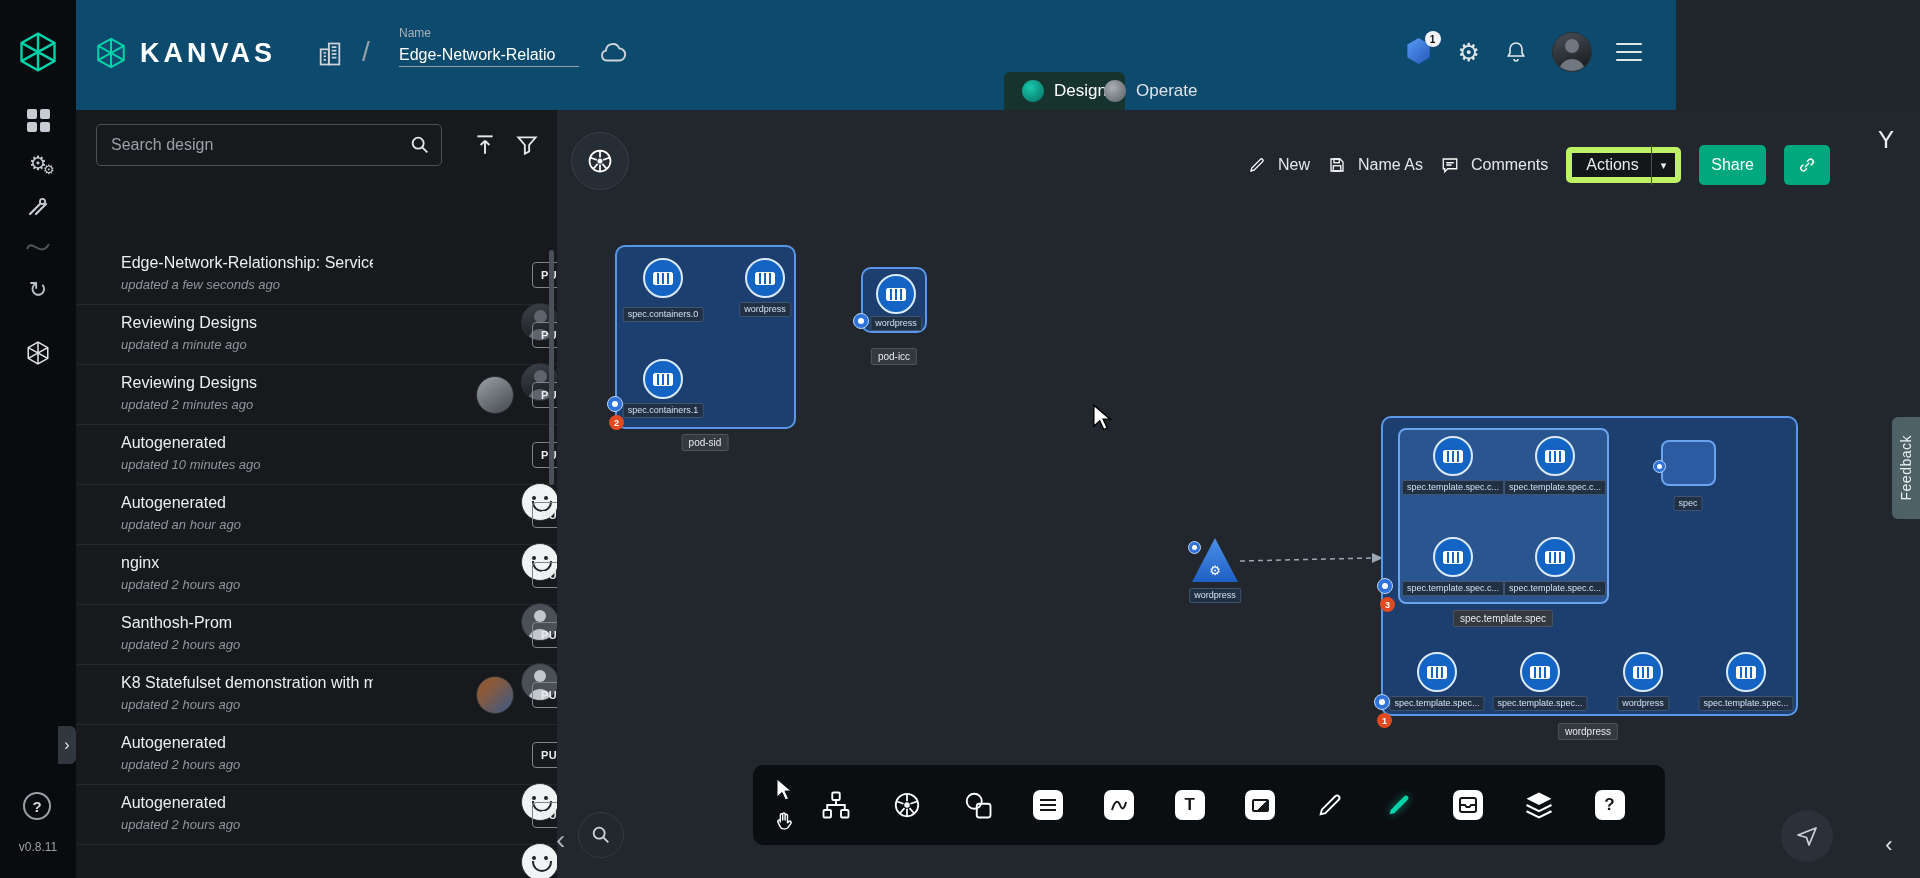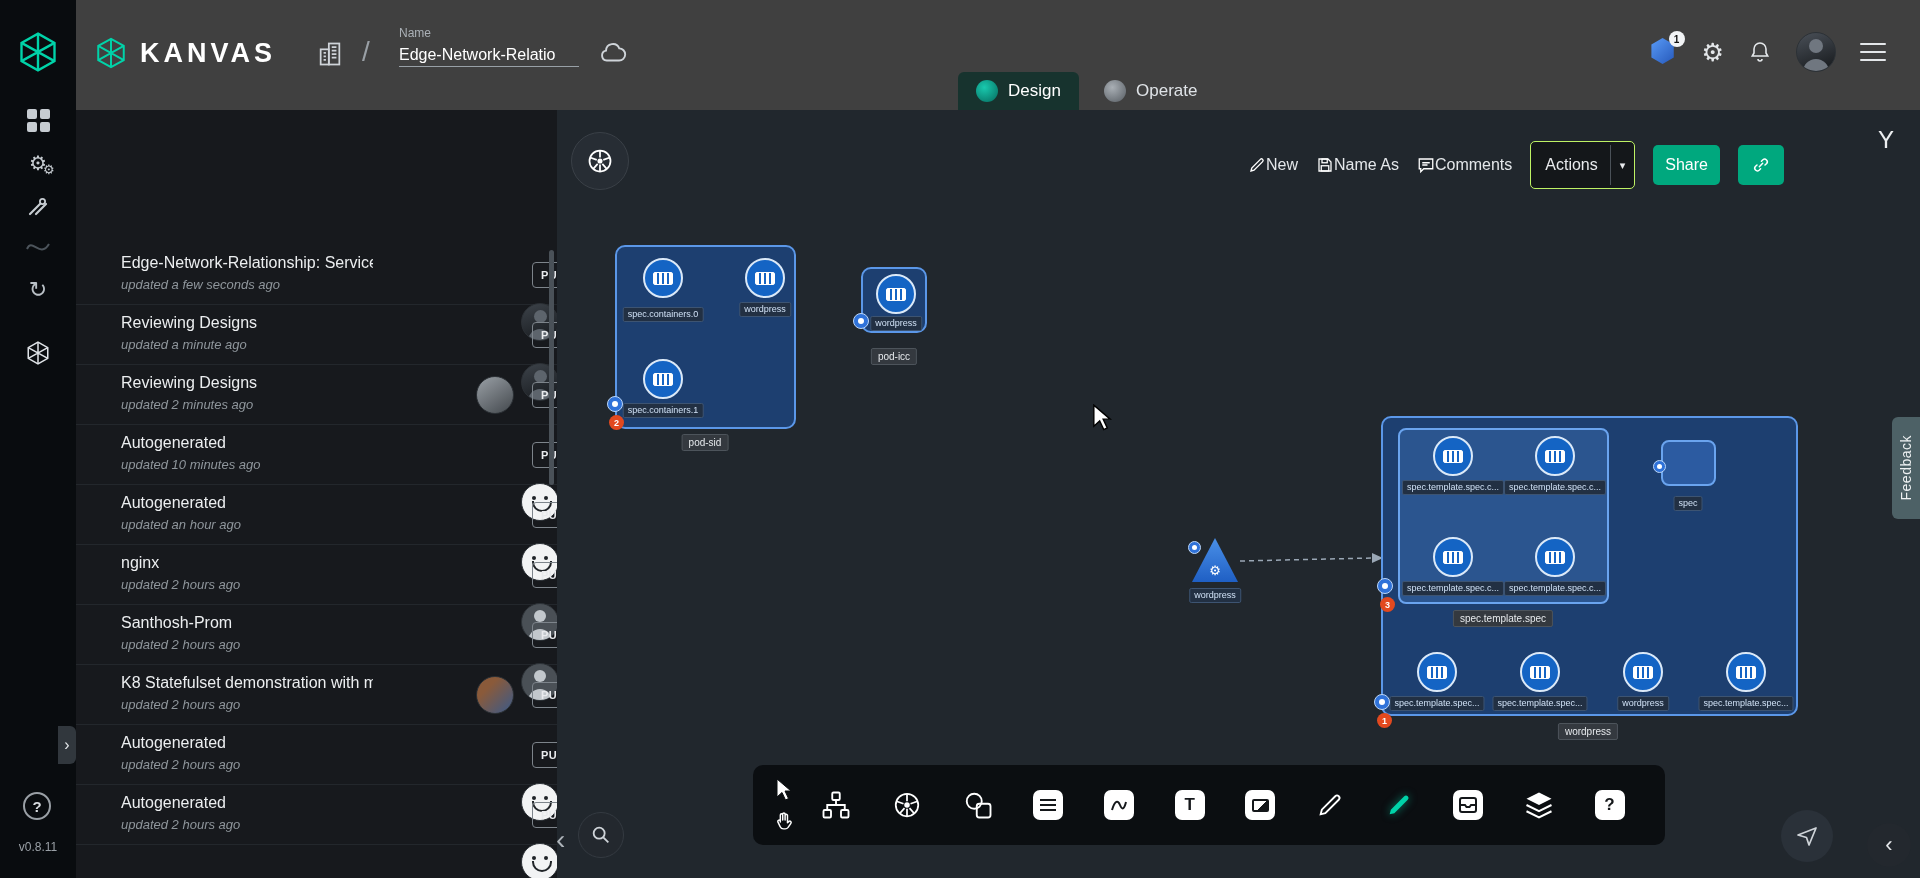--- a/index.html
+++ b/index.html
@@ -5,35 +5,35 @@
   *{margin:0;padding:0;box-sizing:border-box}
   html,body{width:1920px;height:878px;overflow:hidden;background:#20262c;
     font-family:"Liberation Sans",sans-serif;color:#e8eaed}
   #app{position:relative;width:1920px;height:878px}
 
   
   .canvas-bg{position:absolute;left:557px;top:110px;right:0;bottom:0;background:#21272d;z-index:1}
   #edges{position:absolute;left:0;top:0;z-index:3;pointer-events:none}
 
   
-  .header{position:absolute;left:0;top:0;width:1920px;height:110px;background:#404040;z-index:30}
+  .header{position:absolute;left:0;top:0;width:1676px;height:110px;background:#0c4a6e;z-index:30}
   .brand{position:absolute;left:94px;top:36px;display:flex;align-items:center;gap:12px}
   .brand-text{font-size:27px;font-weight:600;letter-spacing:4px;color:#fff}
   .hexlogo{color:#00d3a9}
   .bld-icon{position:absolute;left:316px;top:40px;color:#cfd4d9}
   .slash{position:absolute;left:362px;top:36px;font-size:28px;color:#9aa0a6;font-weight:300}
   .namewrap{position:absolute;left:399px;top:26px}
   .namewrap .lbl{font-size:12px;color:#aab0b6}
   .namewrap input{display:block;margin-top:4px;width:180px;background:transparent;border:none;
     border-bottom:1px solid #98a0a7;color:#fff;font-size:16px;padding:2px 0;outline:none;
     font-family:Liberation Sans, sans-serif}
   .cloud-icon{position:absolute;left:598px;top:40px;color:#cfd4d9}
   .tab{position:absolute;top:72px;height:38px;display:flex;align-items:center;gap:10px;
     padding:0 18px;font-size:17px;cursor:pointer}
-  .tab.active{left:958px;background:#17332e;border-radius:6px 6px 0 0;color:#fff}
+  .tab.active{left:1004px;background:#17332e;border-radius:6px 6px 0 0;color:#fff}
   .tab.idle{left:1086px;color:#dfe3e7}
   .tabdot{width:22px;height:22px;border-radius:50%}
   .tabdot.design{background:radial-gradient(circle at 38% 34%,#19c9ae,#056a5d)}
   .tabdot.operate{background:radial-gradient(circle at 38% 34%,#a9afb5,#565c62)}
   .hdr-right{position:absolute;right:34px;top:32px;display:flex;align-items:center;gap:24px}
   .hexnotif{position:relative;width:28px;height:28px}
   .hexnotif .hx{width:26px;height:26px;clip-path:polygon(50% 0,93% 25%,93% 75%,50% 100%,7% 75%,7% 25%);
     background:linear-gradient(135deg,#5a9cf8,#2456b8)}
   .hexnotif .cnt{position:absolute;right:-7px;top:-7px;width:16px;height:16px;border-radius:50%;
     background:#f2f4f6;color:#111;font-size:10px;font-weight:bold;display:flex;align-items:center;justify-content:center}
@@ -95,22 +95,22 @@
   .av-person{background:#4a5056;position:relative}
   .av-person::before{content:"";position:absolute;left:50%;top:6px;width:12px;height:12px;margin-left:-6px;border-radius:50%;background:#c2c7cc}
   .av-person::after{content:"";position:absolute;left:50%;bottom:-2px;width:24px;height:13px;margin-left:-12px;border-radius:12px 12px 0 0;background:#c2c7cc}
   .av-photo-color{background:linear-gradient(135deg,#8a5a3a 30%,#3a5a8a)}
   .scrollthumb{position:absolute;right:3px;top:140px;width:5px;height:235px;background:#4a5158;border-radius:3px;cursor:pointer}
 
   
   .k8sbtn{position:absolute;left:571px;top:132px;width:58px;height:58px;border-radius:50%;background:#272d34;
     border:1px solid #3a4047;display:flex;align-items:center;justify-content:center;color:#fff;z-index:4;cursor:pointer}
   .ctoolbar{position:absolute;top:145px;left:1248px;height:40px;display:flex;align-items:center;gap:18px;z-index:5}
-  .ct-item{display:flex;align-items:center;gap:0;font-size:16px;color:#e4e7ea;cursor:pointer;white-space:nowrap}
-  .btn-actions{display:flex;align-items:center;height:48px;background:#14171a;border:1px solid #bef264;
+  .ct-item{display:flex;align-items:center;gap:12px;font-size:16px;color:#e4e7ea;cursor:pointer;white-space:nowrap}
+  .btn-actions{display:flex;align-items:center;height:36px;background:#14171a;border:6px solid #bef264;
     border-radius:5px;padding:0 0 0 14px;font-size:16px;cursor:pointer}
   .btn-actions .sep{width:1px;height:40px;background:#4a5158;margin-left:12px}
   .btn-actions .car{padding:0 9px;font-size:11px}
   .btn-share{height:40px;min-width:66px;background:#00a87e;border-radius:5px;display:flex;align-items:center;
     justify-content:center;font-size:16px;color:#fff;cursor:pointer;padding:0 12px}
   .btn-link{height:40px;width:46px;background:#00a87e;border-radius:5px;display:flex;align-items:center;
     justify-content:center;color:#fff;cursor:pointer}
   .y-icon{position:absolute;left:1878px;top:126px;font-size:24px;color:#eceef0;z-index:5;font-weight:400}
   .feedback{position:absolute;right:0;top:417px;width:28px;height:102px;background:#4d6166;border-radius:6px 0 0 6px;
     display:flex;align-items:center;justify-content:center;z-index:5;cursor:pointer}
@@ -262,20 +262,36 @@
     <div class="expand-tab">
       <span>›</span>
     </div>
     <div class="help-circ">
       <span>?</span>
     </div>
     <div class="version">v0.8.11</div>
   </div>
 
   <div class="panel">
+    <div class="searchrow">
+      <div class="searchbox">
+        <input placeholder="Search design" style="">
+        <svg class="sv p-icon" width="22" height="22" viewBox="0 0 24 24" fill="none" stroke="currentColor" stroke-width="2">
+          <circle cx="10" cy="10" r="6"></circle>
+            <path d="M14.5 14.5 20 20"></path>
+        </svg>
+      </div>
+      <svg class="sv p-icon up-icon" width="26" height="26" viewBox="0 0 24 24" fill="none" stroke="currentColor" stroke-width="1.8">
+        <path d="M5 4h14"></path>
+          <path d="M12 20V8M12 8l-4 4M12 8l4 4"></path>
+      </svg>
+      <svg class="sv p-icon funnel-icon" width="26" height="26" viewBox="0 0 24 24" fill="none" stroke="currentColor" stroke-width="1.7">
+        <path d="M4 5h16l-6 7v6l-4 2v-8Z"></path>
+      </svg>
+    </div>
 
     <div class="list">
 
       <div class="row">
         <div class="title">Edge-Network-Relationship: Service</div>
         <div class="sub">updated a few seconds ago</div>
         <div class="rav av-photo-dark"></div>
         <div class="vis">
           <span>PUBLIC</span>
 

